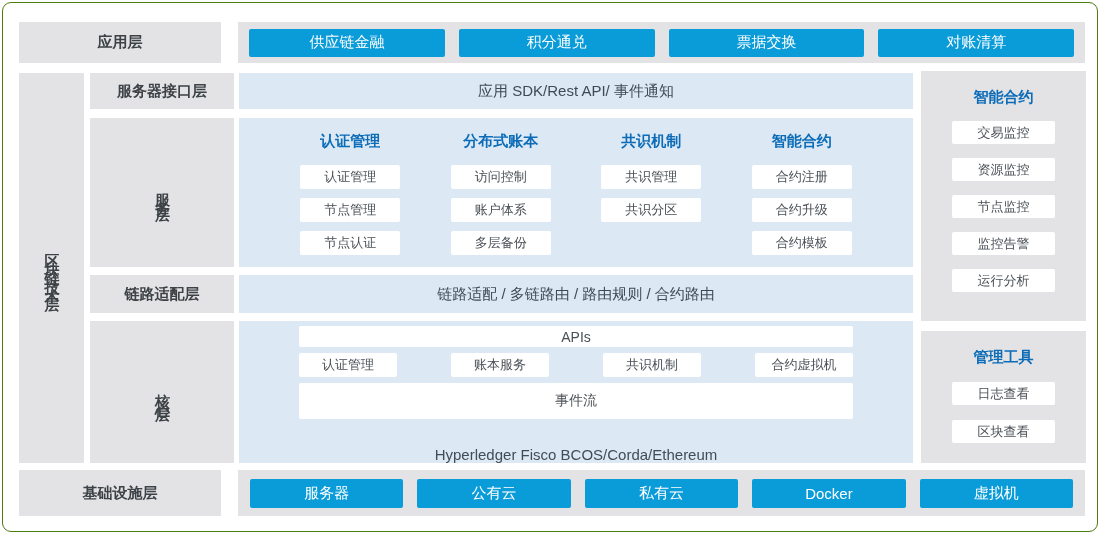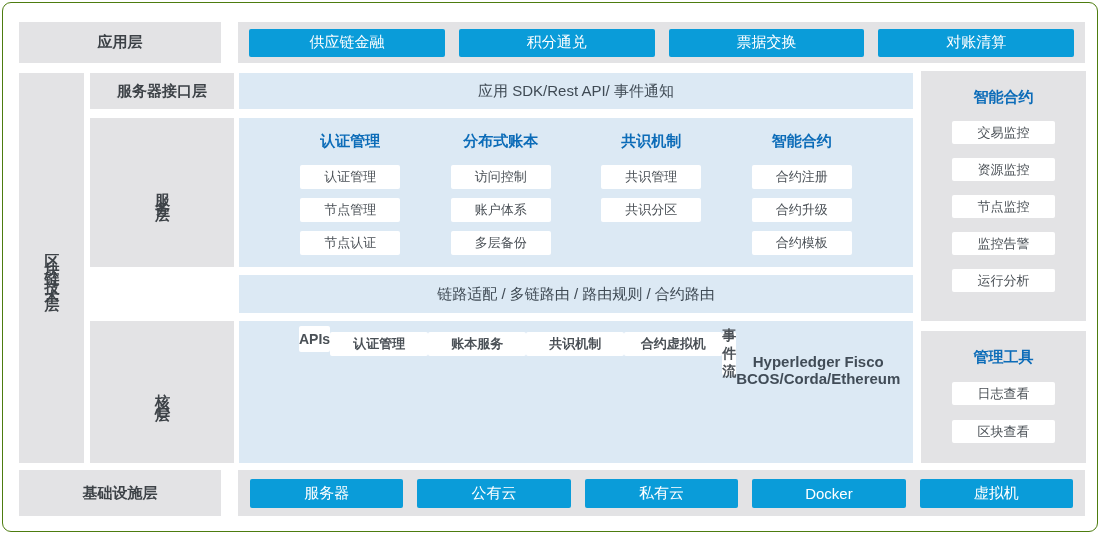--- a/index.html
+++ b/index.html
@@ -17,21 +17,21 @@
         display:flex;align-items:center;justify-content:center;flex:1;text-align:right;}
   .strip{display:flex;align-items:center;}
   .bar-text{font-size:15px;color:#3f4a54;}
   .col-hd{color:#0c6cb8;font-weight:bold;font-size:15px;text-align:center;height:20px;line-height:20px;}
   .wbox{background:#fff;width:100px;height:24px;font-size:13px;color:#4a5056;border-radius:2px;
         display:flex;align-items:center;justify-content:center;margin:0 auto;}
   .svc-panel{display:flex;padding:13px 36px 0 36px;}
   .svc-col{flex:1;display:flex;flex-direction:column;}
   .svc-col .wbox{margin-top:9px;}
   .svc-col .col-hd{margin-bottom:5px;}
-  .core-panel{padding:5px 60px 0 60px;display:flex;flex-direction:row;font-weight:bold;}
+  .core-panel{padding:5px 60px 0 60px;display:flex;flex-direction:column;}
   .core-bar{background:#fff;border-radius:2px;font-size:14px;color:#4a5056;
             display:flex;align-items:center;justify-content:center;}
   .core-mods{display:flex;justify-content:space-between;margin-top:6px;}
   .core-mods .wbox{width:98px;margin:0;}
   .platform-text{font-size:15px;color:#414c57;text-align:center;margin-top:27px;}
   .side-panel{background:#e3e3e5;}
   .side-panel .col-hd{margin-top:16px;margin-bottom:14px;}
   .sbox{background:#fff;width:103px;height:23px;font-size:13px;color:#4a5056;border-radius:2px;
         display:flex;align-items:center;justify-content:center;margin:4px auto;}
   .panel1 .sbox{margin-top:14px;}
@@ -53,20 +53,21 @@
   </div>
 
   <div class="abs gray center" style="left:16px;top:70px;width:65px;height:390px;">
     <div class="vtext">区块链技术层</div>
   </div>
 
   <div class="abs gray center layer-label" style="left:87px;top:70px;width:144px;height:36px;">服务器接口层</div>
   <div class="abs gray center" style="left:87px;top:115px;width:144px;height:149px;">
     <div class="vtext" style="letter-spacing:7px;">服务层</div>
   </div>
+  <div class="abs gray center layer-label" style="left:87px;top:272px;width:144px;height:38px;">链路适配层</div>
   <div class="abs gray center" style="left:87px;top:318px;width:144px;height:142px;">
     <div class="vtext" style="letter-spacing:7px;">核心层</div>
   </div>
 
   <div class="abs blue-panel center bar-text" style="left:236px;top:70px;width:674px;height:36px;">应用 SDK/Rest API/ 事件通知</div>
 
   <div class="abs blue-panel svc-panel" style="left:236px;top:115px;width:674px;height:149px;">
     <div class="svc-col">
       <div class="col-hd">认证管理</div>
       <div class="wbox">认证管理</div>

